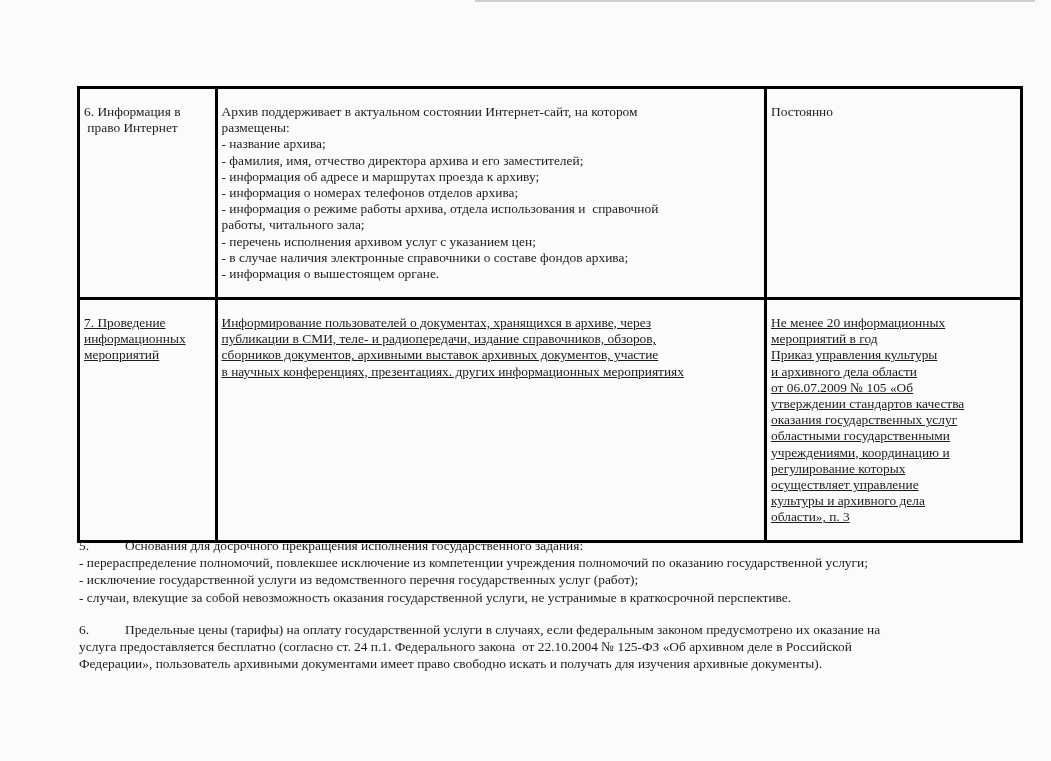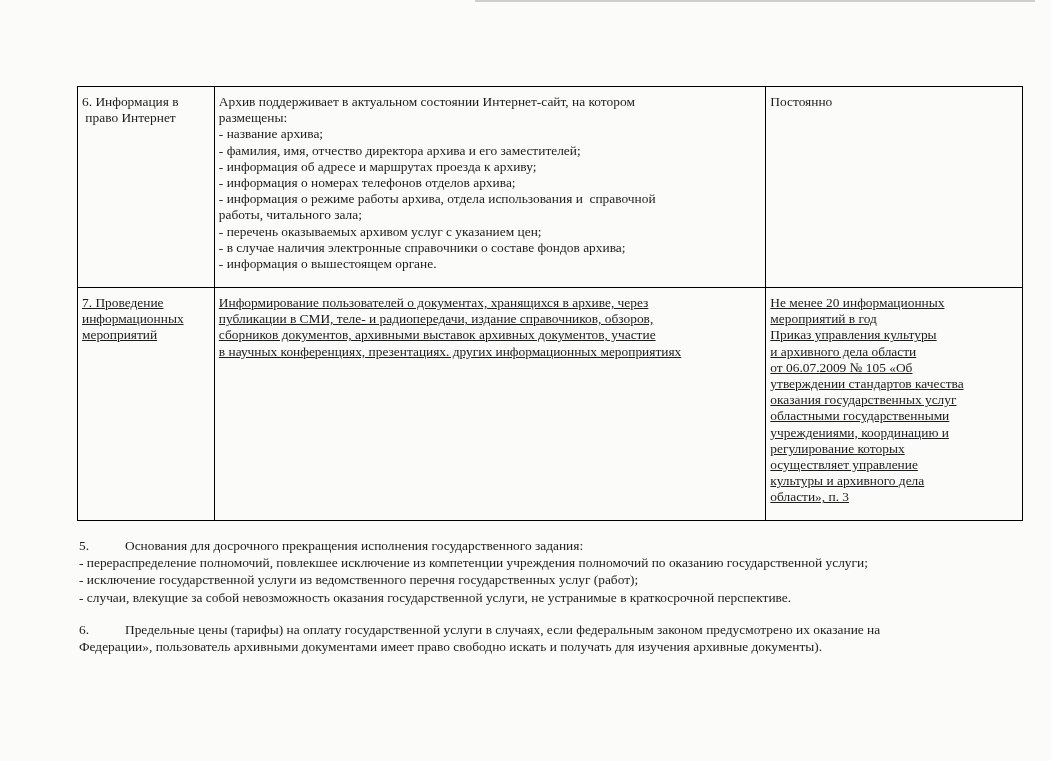--- a/index.html
+++ b/index.html
@@ -15,23 +15,23 @@
     background: #cfcfcf;
   }
   .page { position: absolute; left: 0; top: 0; width: 1051px; height: 761px; }
   table.grid {
     position: absolute; left: 77px; top: 86px;
     width: 946px;
     border-collapse: collapse;
     font-size: 13.4px; line-height: 16.2px;
   }
   table.grid td {
-    border: 1px solid #000000;
+    border: 3px solid #000000;
     vertical-align: top;
-    padding: 7px 4px 4px 4px;
+    padding: 15px 4px 4px 4px;
   }
   td.c1 { width: 128px; }
   td.c2 { width: 543px; }
   td.c3 { width: 248px; }
   tr.r1 td { height: 189px; }
   tr.r2 td { height: 221px; text-decoration: underline; }
   .line { display: block; white-space: nowrap; }
   .section {
     position: absolute; left: 79px; width: 930px;
     font-size: 13.4px; line-height: 17.2px;
@@ -56,21 +56,21 @@
       </td>
       <td class="c2">
         <span class="line">Архив поддерживает в актуальном состоянии Интернет-сайт, на котором</span>
         <span class="line">размещены:</span>
         <span class="line">- название архива;</span>
         <span class="line">- фамилия, имя, отчество директора архива и его заместителей;</span>
         <span class="line">- информация об адресе и маршрутах проезда к архиву;</span>
         <span class="line">- информация о номерах телефонов отделов архива;</span>
         <span class="line" style="white-space:pre">- информация о режиме работы архива, отдела использования и  справочной</span>
         <span class="line">работы, читального зала;</span>
-        <span class="line">- перечень оказываемых архивом услуг с указанием цен;</span>
+        <span class="line">- перечень исполнения архивом услуг с указанием цен;</span>
         <span class="line">- в случае наличия электронные справочники о составе фондов архива;</span>
         <span class="line">- информация о вышестоящем органе.</span>
       </td>
       <td class="c3">
         <span class="line">Постоянно</span>
       </td>
     </tr>
     <tr class="r2">
       <td class="c1">
         <span class="line">7. Проведение</span>
@@ -104,16 +104,17 @@
 
   <div class="section sec5">
     <span class="line"><span class="num">5.</span><span>Основания для досрочного прекращения исполнения государственного задания:</span></span>
     <span class="line">- перераспределение полномочий, повлекшее исключение из компетенции учреждения полномочий по оказанию государственной услуги;</span>
     <span class="line">- исключение государственной услуги из ведомственного перечня государственных услуг (работ);</span>
     <span class="line">- случаи, влекущие за собой невозможность оказания государственной услуги, не устранимые в краткосрочной перспективе.</span>
   </div>
 
   <div class="section sec6">
     <span class="line"><span class="num">6.</span><span>Предельные цены (тарифы) на оплату государственной услуги в случаях, если федеральным законом предусмотрено их оказание на</span></span>
+    <span class="line" style="white-space:pre">услуга предоставляется бесплатно (согласно ст. 24 п.1. Федерального закона  от 22.10.2004 № 125-ФЗ «Об архивном деле в Российской</span>
     <span class="line">Федерации», пользователь архивными документами имеет право свободно искать и получать для изучения архивные документы).</span>
   </div>
 
 </div>
 
 </body></html>

